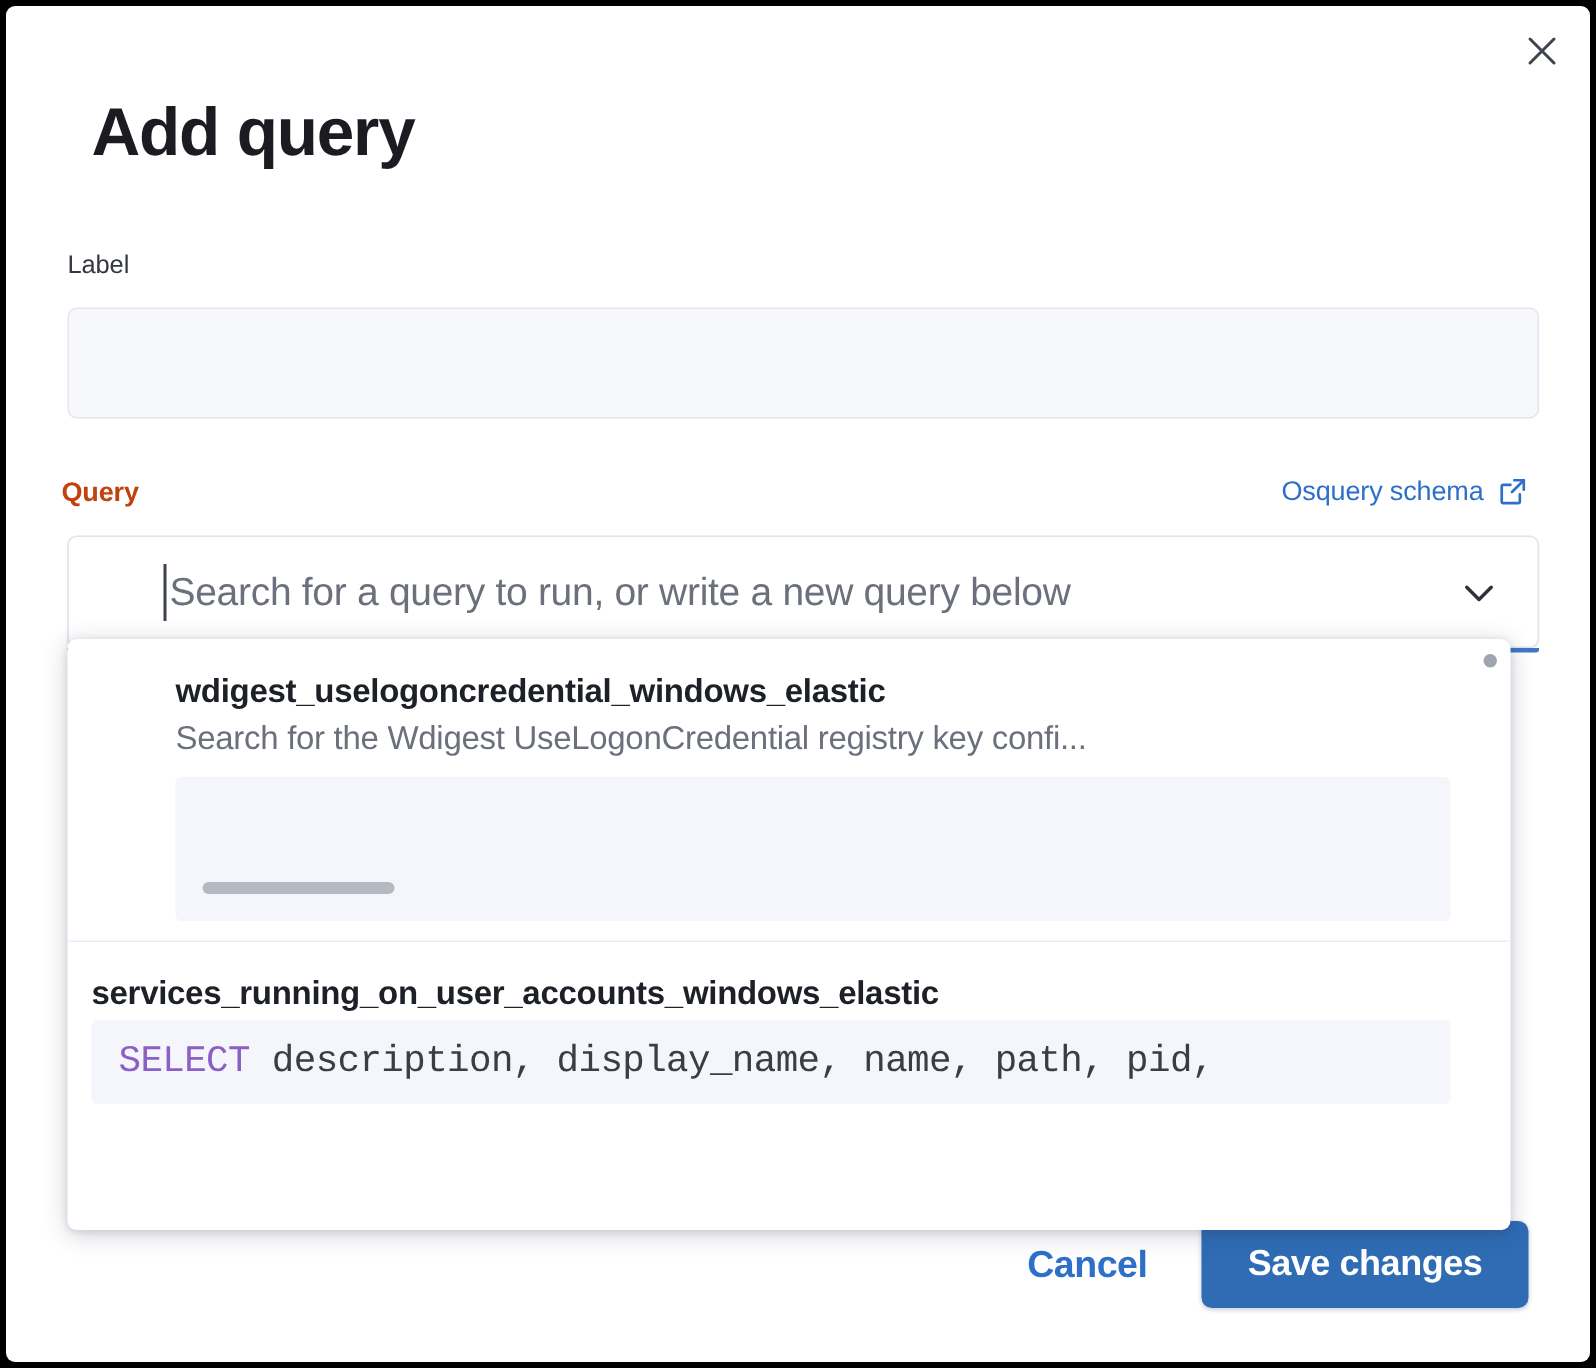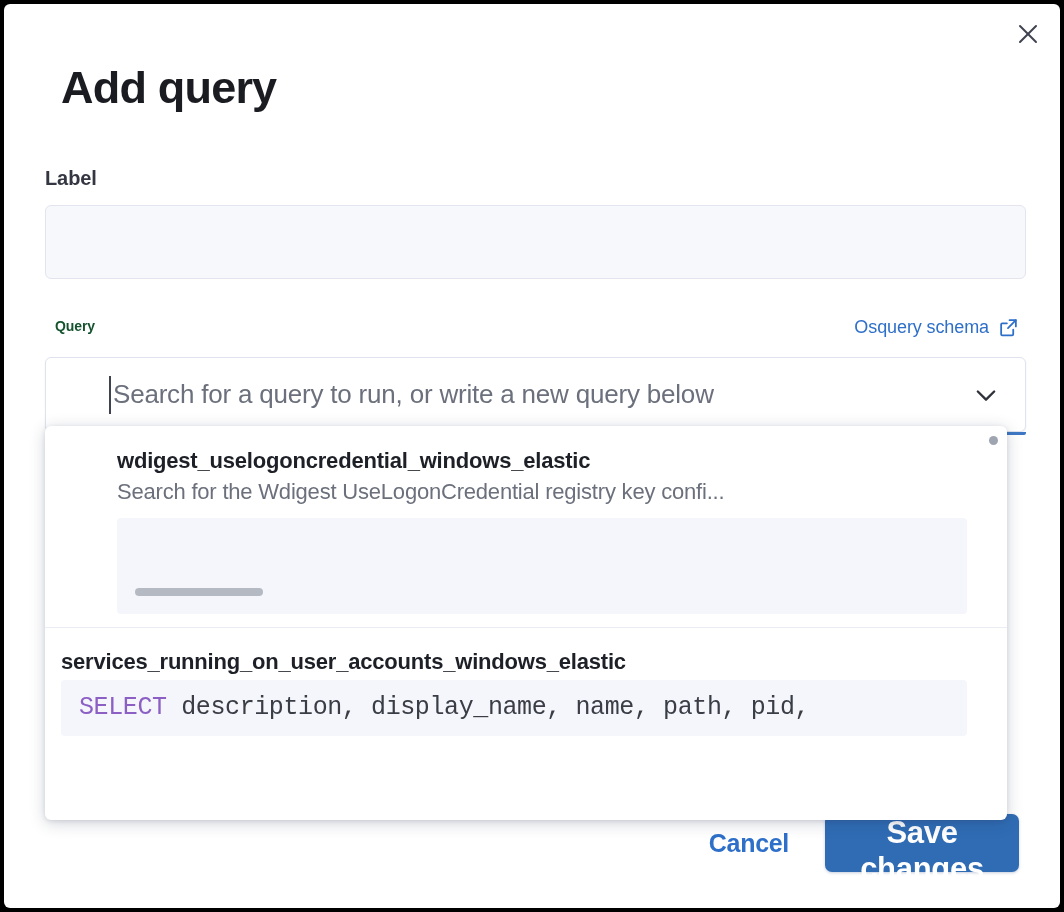--- a/index.html
+++ b/index.html
@@ -39,22 +39,22 @@
     line-height: 1.05;
     font-weight: 700;
     letter-spacing: -0.8px;
     color: #1a1c21;
     margin: 16px;
   }
 
   
   .field-label {
     position: absolute;
-    font-size: 20px;
-    font-weight: 700;
+    font-size: 17px;
+    font-weight: 400;
     color: #343741;
     letter-spacing: -0.1px;
   }
   #label-label { left: 41px; top: 163px; }
 
   .label-input {
     position: absolute;
     left: 41px; top: 201px;
     width: 981px; height: 74px;
     background: #f7f8fc;
@@ -64,24 +64,24 @@
     font-size: 17px;
     color: #343741;
     padding: 0 14px;
     outline: none;
   }
   .label-input::placeholder { color: #9aa0ad; }
 
   
   .query-legend {
     position: absolute;
-    left: 51px; top: 314px;
-    font-size: 14px;
-    font-weight: 700;
-    color: #14532d;
+    left: 37px; top: 314px;
+    font-size: 18px;
+    font-weight: 700;
+    color: #c2410c;
     letter-spacing: -0.1px;
   }
   .schema-link {
     position: absolute;
     right: 41px; top: 313px;
     display: flex; align-items: center; gap: 9px;
     font-size: 18px;
     font-weight: 400;
     color: #2e6fc9;
     text-decoration: none;
@@ -220,29 +220,29 @@
     font-weight: 700;
     color: #2e6fc9;
     background: none;
     border: none;
     cursor: pointer;
     letter-spacing: -0.3px;
     padding: 0 36px 0 0;
     font-family: "Liberation Sans", sans-serif;
   }
   .btn-save {
-    font-size: 31px;
+    font-size: 24px;
     font-weight: 700;
     color: #ffffff;
     background: #2f6cb4;
     border: none;
     border-radius: 7px;
     cursor: pointer;
     letter-spacing: -0.3px;
-    width: 194px;
+    width: 218px;
     height: 58px;
     font-family: "Liberation Sans", sans-serif;
     box-shadow: 0 1px 3px rgba(30,60,120,0.25);
   }
 </style>
 </head>
 <body>
 
 <div id="modal">
 

